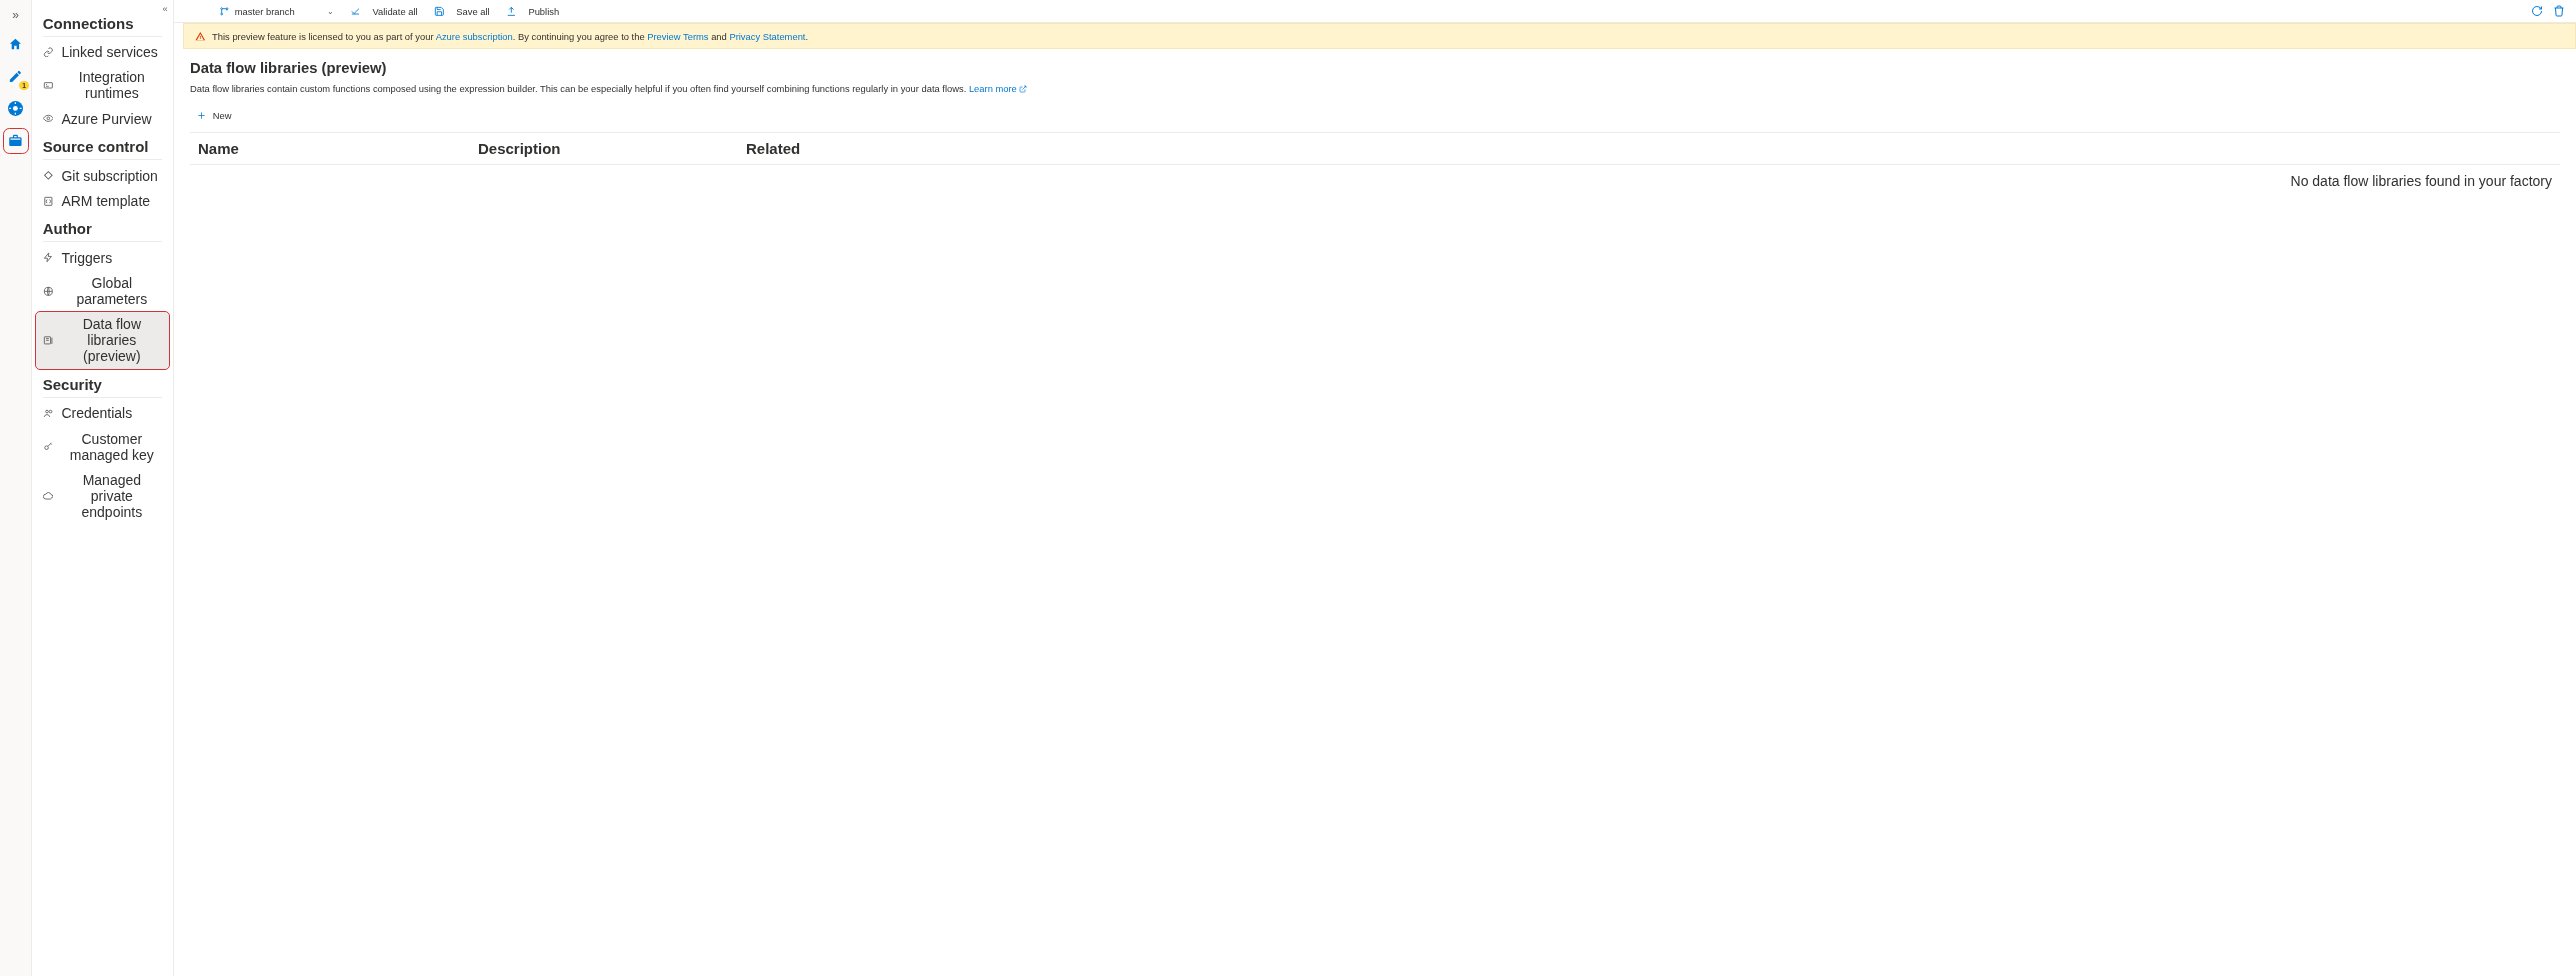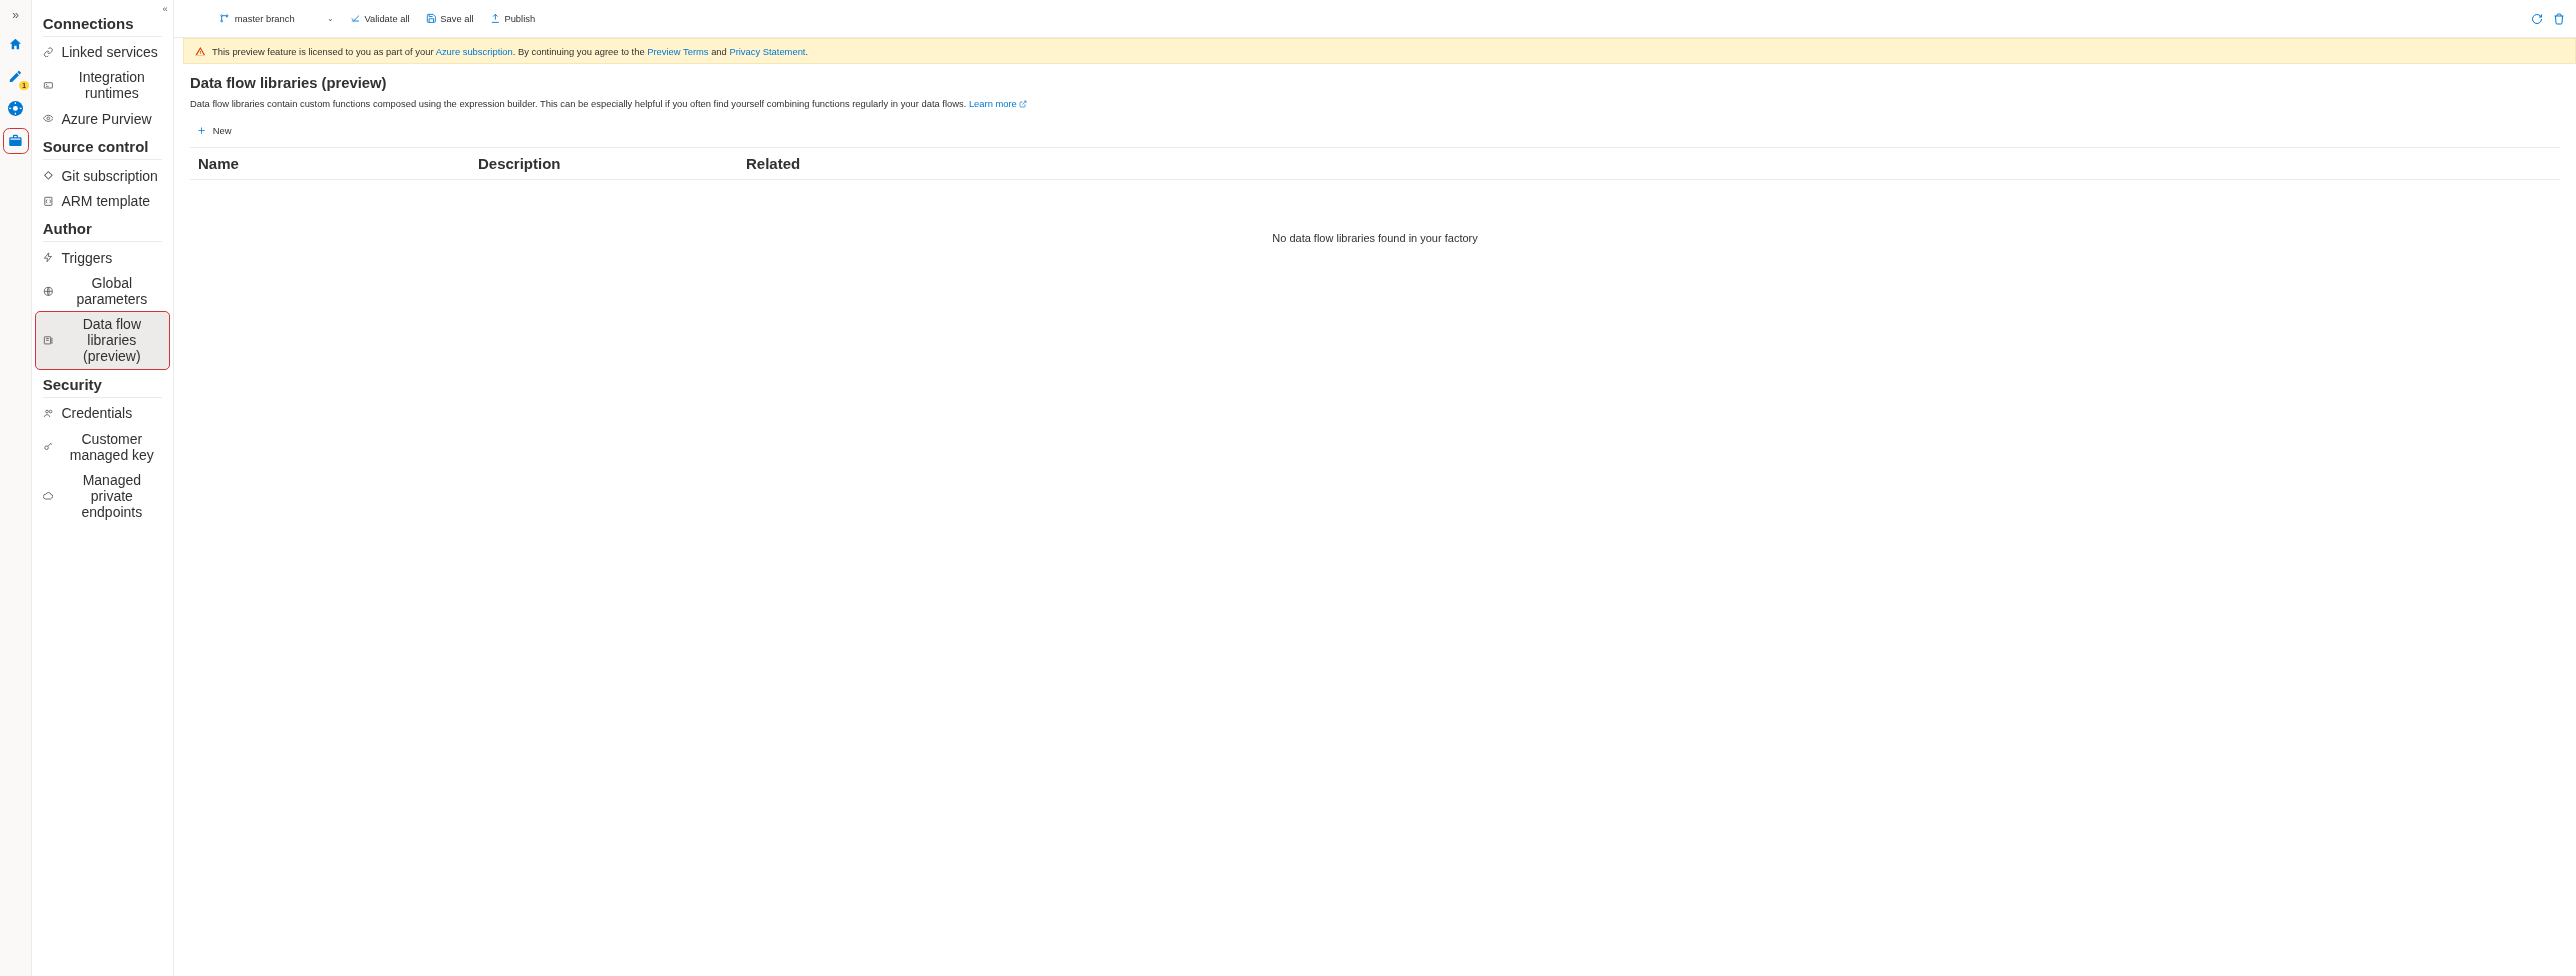--- a/index.html
+++ b/index.html
@@ -40,24 +40,24 @@
     .section-header { font-size:15px; font-weight:600; color:#323130; padding: 6.7px 10.7px 4px; }
     .section-divider { border-bottom:0.7px solid #edebe9; margin:0 10.7px 2.7px;}
     .menu-item { display:flex; align-items:center; gap:8px; padding:4.7px 10.7px; cursor:pointer; font-size:14px; color:#323130;text-align:center;}
     .menu-item.active { background:#edebe9; outline:1.3px solid #d13438; border-radius:4px; margin:0 4px; padding:4.7px 6.7px;}
     .menu-icon { width:10.7px; height:10.7px; flex-shrink:0; color:#605e5c;}
     
     
     .main { flex:1; display:flex; flex-direction:column; }
     
     
-    .toolbar { height:38px; border-bottom:0.7px solid #edebe9; display:flex; align-items:center; padding:0 10.7px; gap:16px;}
+    .toolbar { height:23px; border-bottom:0.7px solid #edebe9; display:flex; align-items:center; padding:0 10.7px; gap:16px;}
     .branch-sel { display:flex; align-items:center; gap:5.4px; cursor:pointer; color:#323130; padding-left:34px;}
     .branch-sel .chev { color:#605e5c; font-size:8px; margin-left:27px;}
-    .tool-btn { display:flex; align-items:center; gap:4px; cursor:pointer; color:#323130;}
+    .tool-btn { display:flex; align-items:center; gap:12px; cursor:pointer; color:#323130;}
     .tool-btn svg { width:10.7px; height:10.7px; color:#0078d4;}
     .toolbar-right { margin-left:auto; display:flex; gap:10.7px;}
     .toolbar-right svg { width:12px; height:12px; color:#0078d4; cursor:pointer;}
     
     
     .banner { background:#fff4ce; border:0.7px solid #f4e8b8; padding:6.7px 10.7px; display:flex; align-items:center; gap:6.7px; font-size:9.4px; color:#323130;margin-left:9px;}
     .banner a { color:#0078d4; text-decoration:none;}
     .warn-tri { color:#d83b01;}
     
     
@@ -68,21 +68,21 @@
     .learn-ext { width:8px; height:8px; display:inline-block; vertical-align:middle;}
     
     .new-btn { display:inline-flex; align-items:center; gap:5.4px; cursor:pointer; padding:4px 5.4px; margin-bottom:4px;}
     .new-btn .plus { color:#0078d4; font-size:12px; font-weight:400;}
     
     .table { width:100%; border-top:0.7px solid #edebe9;}
     .thead { display:flex; padding:6.7px 8px; border-bottom:0.7px solid #edebe9; font-size:15px; color:#323130; font-weight:700;}
     .th-name { flex: 0 0 268px; }
     .th-desc { flex: 0 0 268px; margin-left: 12px; }
     .th-rel { flex: 1; }
-    .empty-row { text-align:center; padding:8px; color:#323130; font-size:11px;margin-top:44px;}
+    .empty-row { text-align:right; padding:8px; color:#323130; font-size:14px;}
   </style>
 </head>
 <body>
 
 <div class="app">
 
   <div class="icon-rail">
     <div class="rail-expand">»</div>
     <div class="rail-icon">
       <svg viewBox="0 0 24 24" fill="#0078d4">

